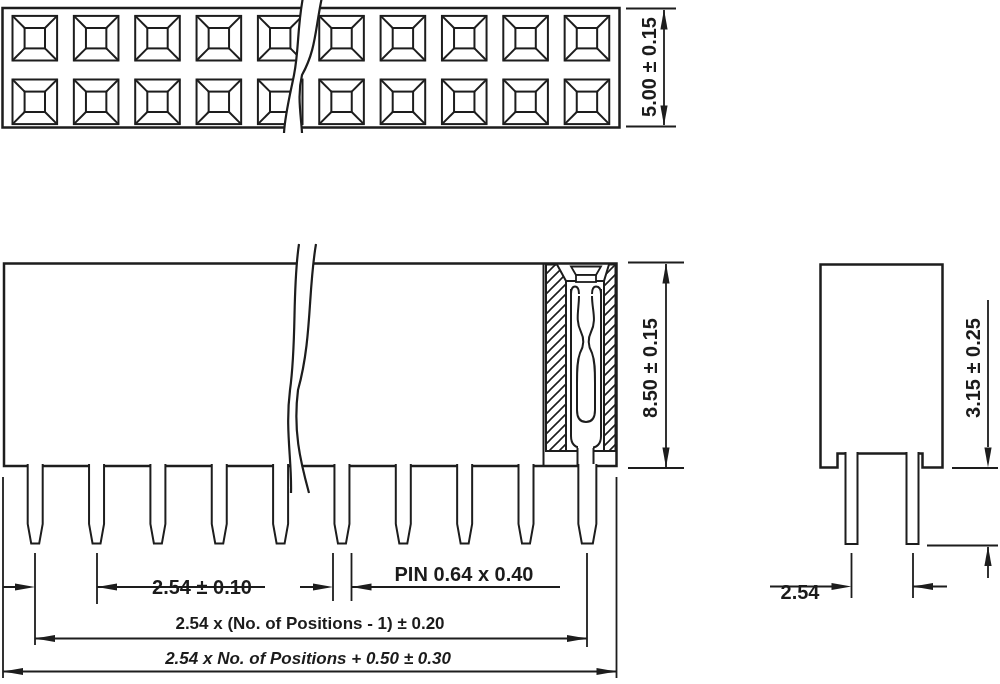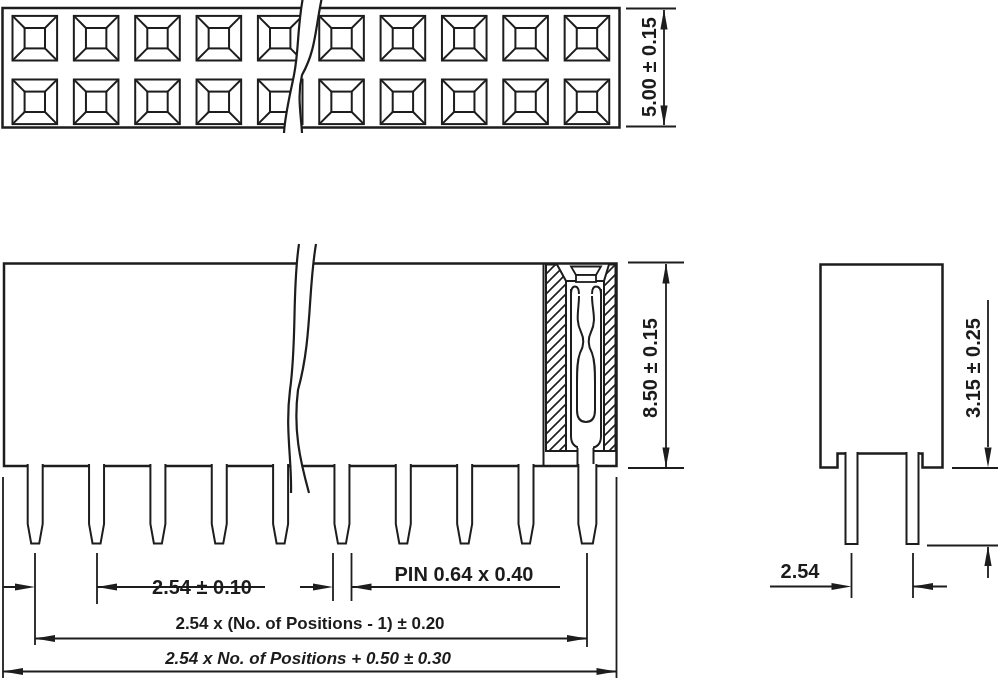--- a/index.html
+++ b/index.html
@@ -293,19 +293,19 @@
       <path d="M3,477 V678 M616.5,477 V678 M3,671.5 H616.5"></path>
       <polygon points="3,671.5 23,667.9 23,675.1" fill="#1d1d1d" stroke="none"></polygon>
       <polygon points="616.5,671.5 596.5,667.9 596.5,675.1" fill="#1d1d1d" stroke="none"></polygon>
     </g>
   </g>
 </svg>
 
 <div class="dim-label rot" style="left:649px;top:67px;">5.00 ± 0.15</div>
 <div class="dim-label rot" style="left:650px;top:368px;">8.50 ± 0.15</div>
 <div class="dim-label rot" style="left:973px;top:368px;">3.15 ± 0.25</div>
-<div class="dim-label" style="left:800px;top:571px;">2.54</div>
+<div class="dim-label" style="left:800px;top:592px;">2.54</div>
 <div class="dim-label" style="left:202px;top:574px;margin-top:13px;">2.54 ± 0.10</div>
 <div class="dim-label" style="left:464px;top:574px;">PIN 0.64 x 0.40</div>
 <div class="dim-label small-long" style="left:310px;top:624px;">2.54 x (No. of Positions - 1) ± 0.20</div>
 <div class="dim-label small-long" style="left:308px;top:659px;font-style:italic;">2.54 x No. of Positions + 0.50 ± 0.30</div>
 
 </div>
 
 </body></html>

